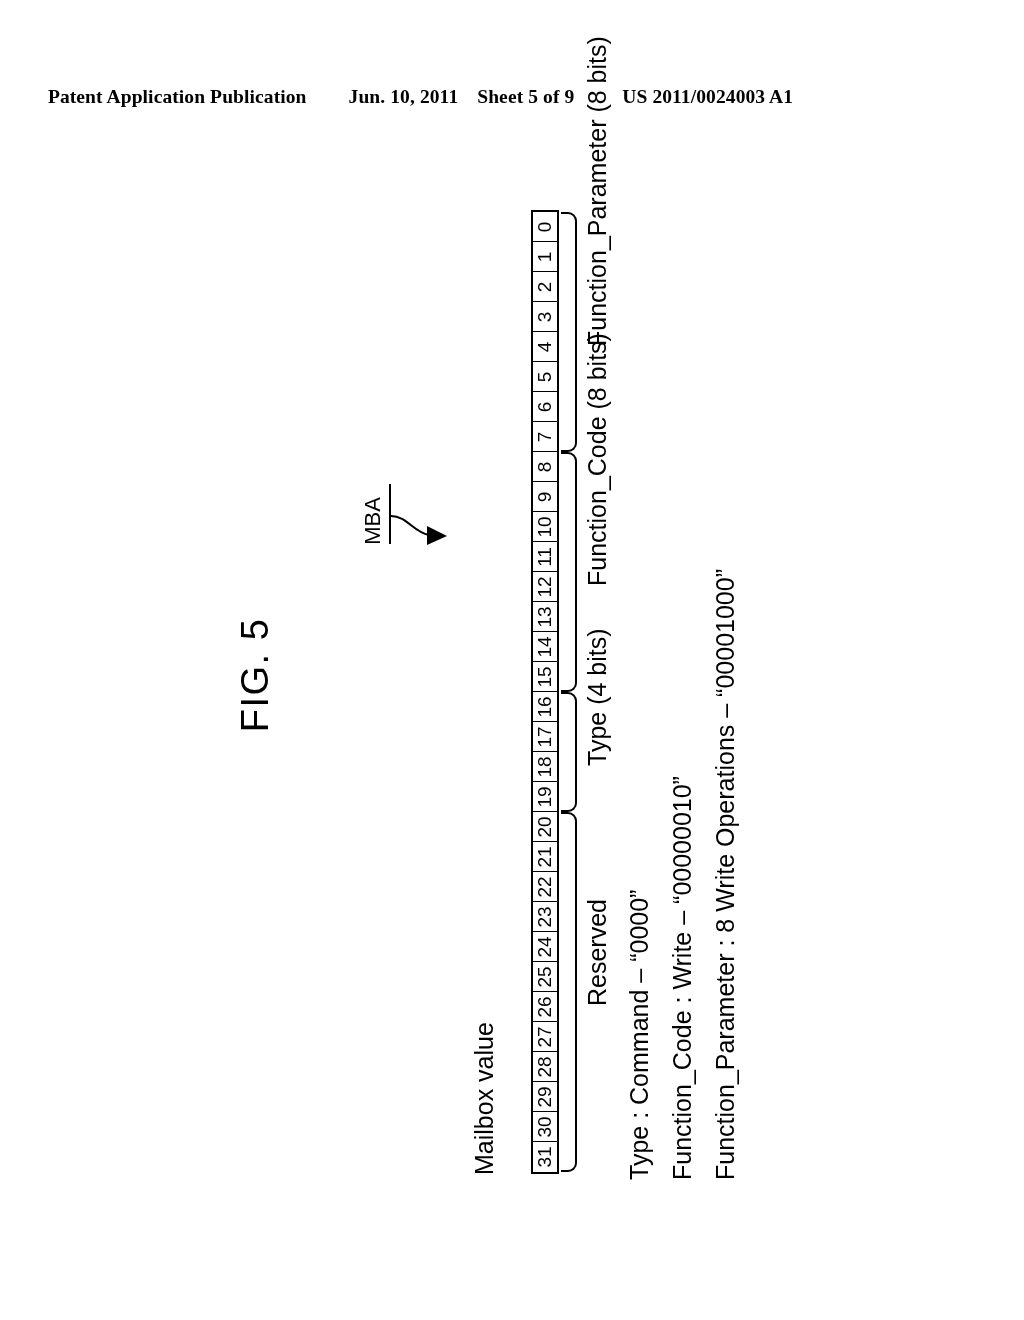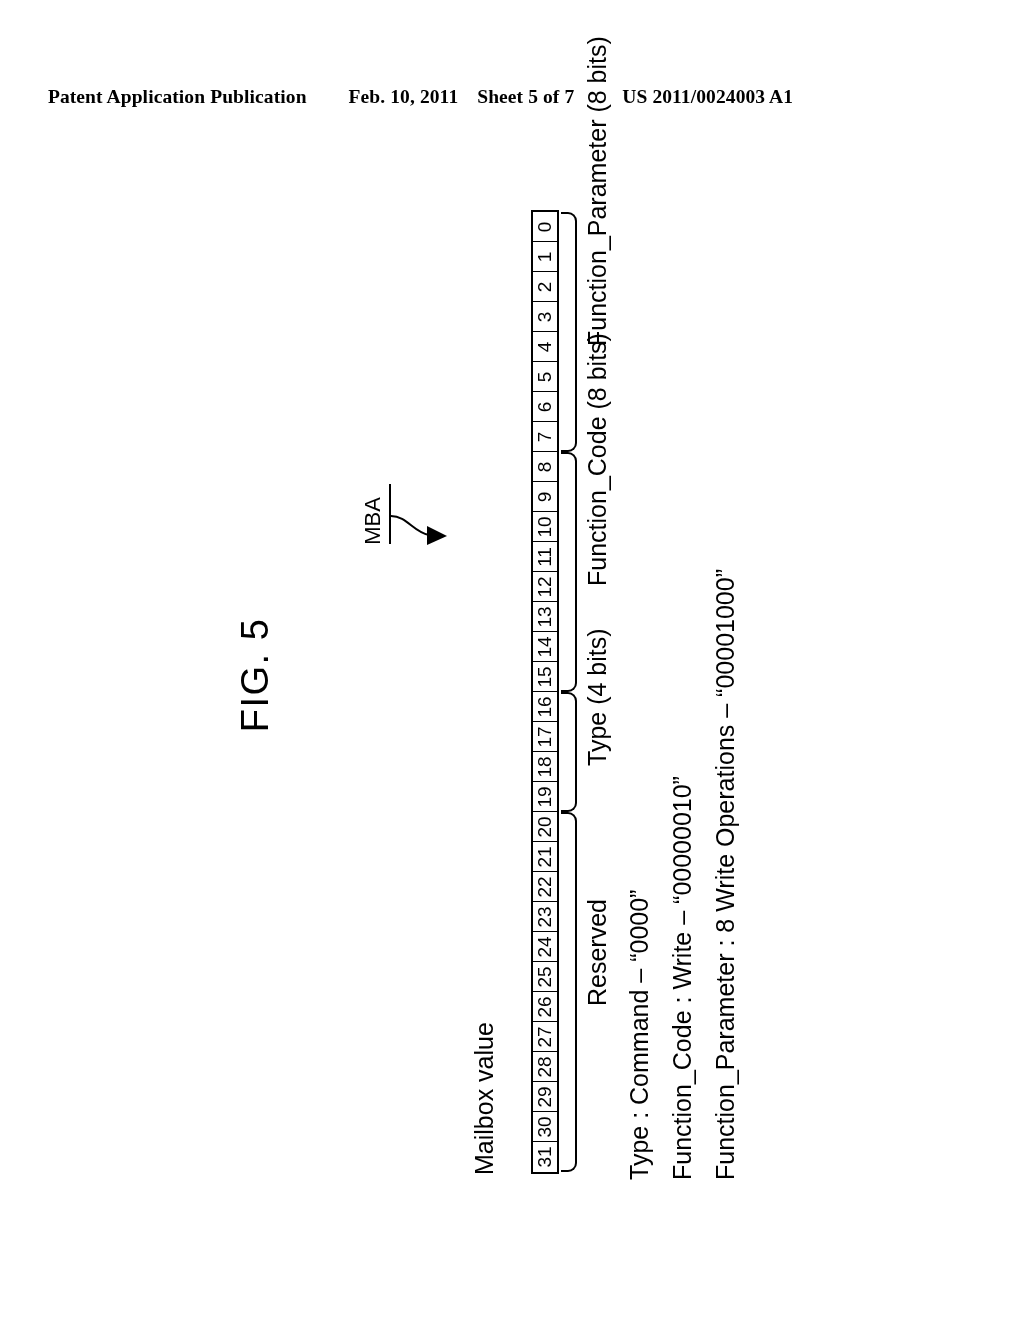--- a/index.html
+++ b/index.html
@@ -132,22 +132,22 @@
     line-height:28px;
     white-space:nowrap;
   }
 </style>
 </head>
 <body>
 
 <div id="pub-header">
   <span class="h-left">Patent Application Publication</span>
   <span class="h-mid">
-    <span>Feb. 10, 2011</span>
-    <span class="sheet">Sheet 5 of 7</span>
+    <span>Jun. 10, 2011</span>
+    <span class="sheet">Sheet 5 of 9</span>
   </span>
   <span class="h-right">US 2011/0024003 A1</span>
 </div>
 
 <div id="fig-title">FIG. 5</div>
 
 <div id="mba-group">
   <div id="mba-label">MBA</div>
   <div id="mba-underline"></div>
   <svg width="110" height="100" style="position:absolute;left:0;top:0;">

